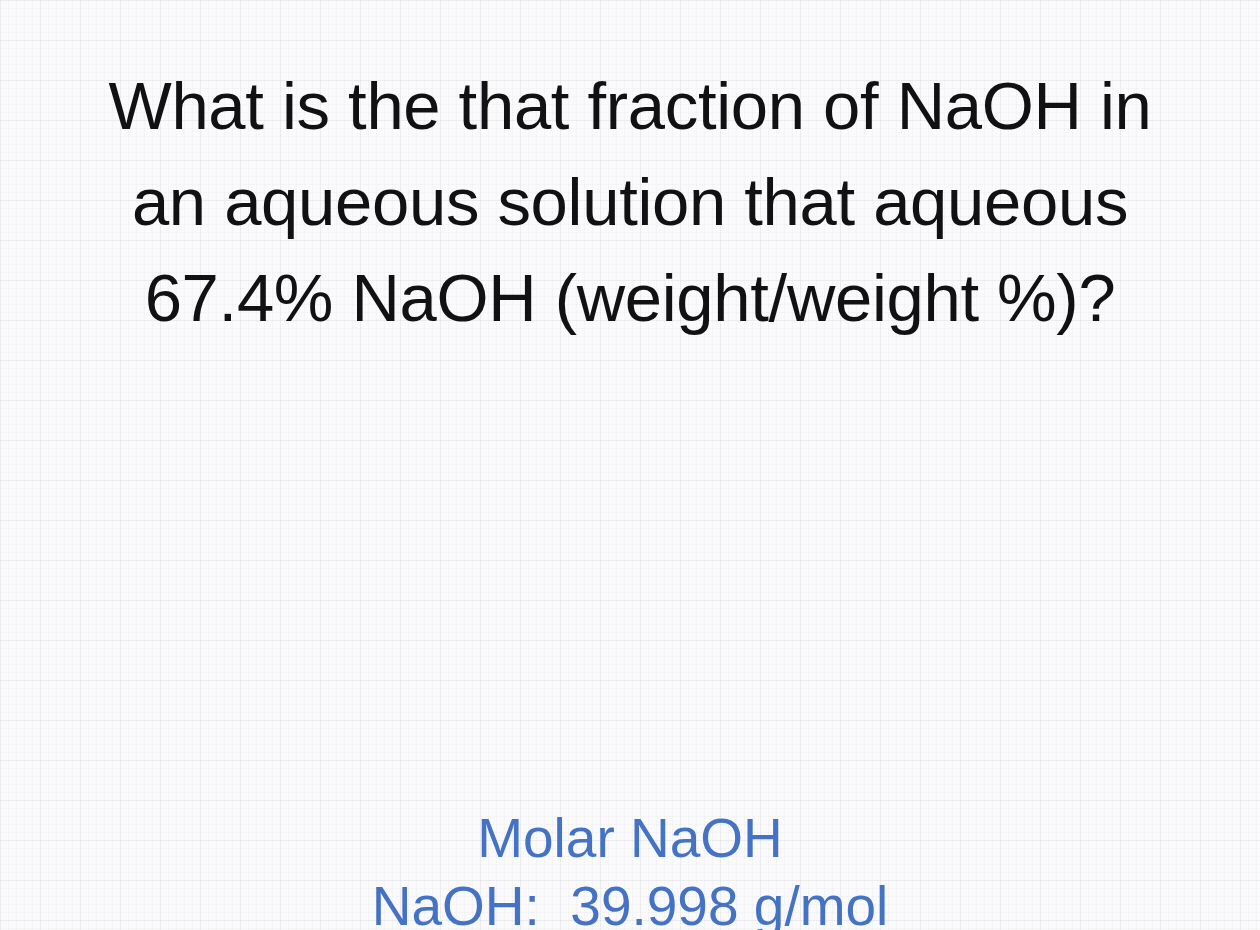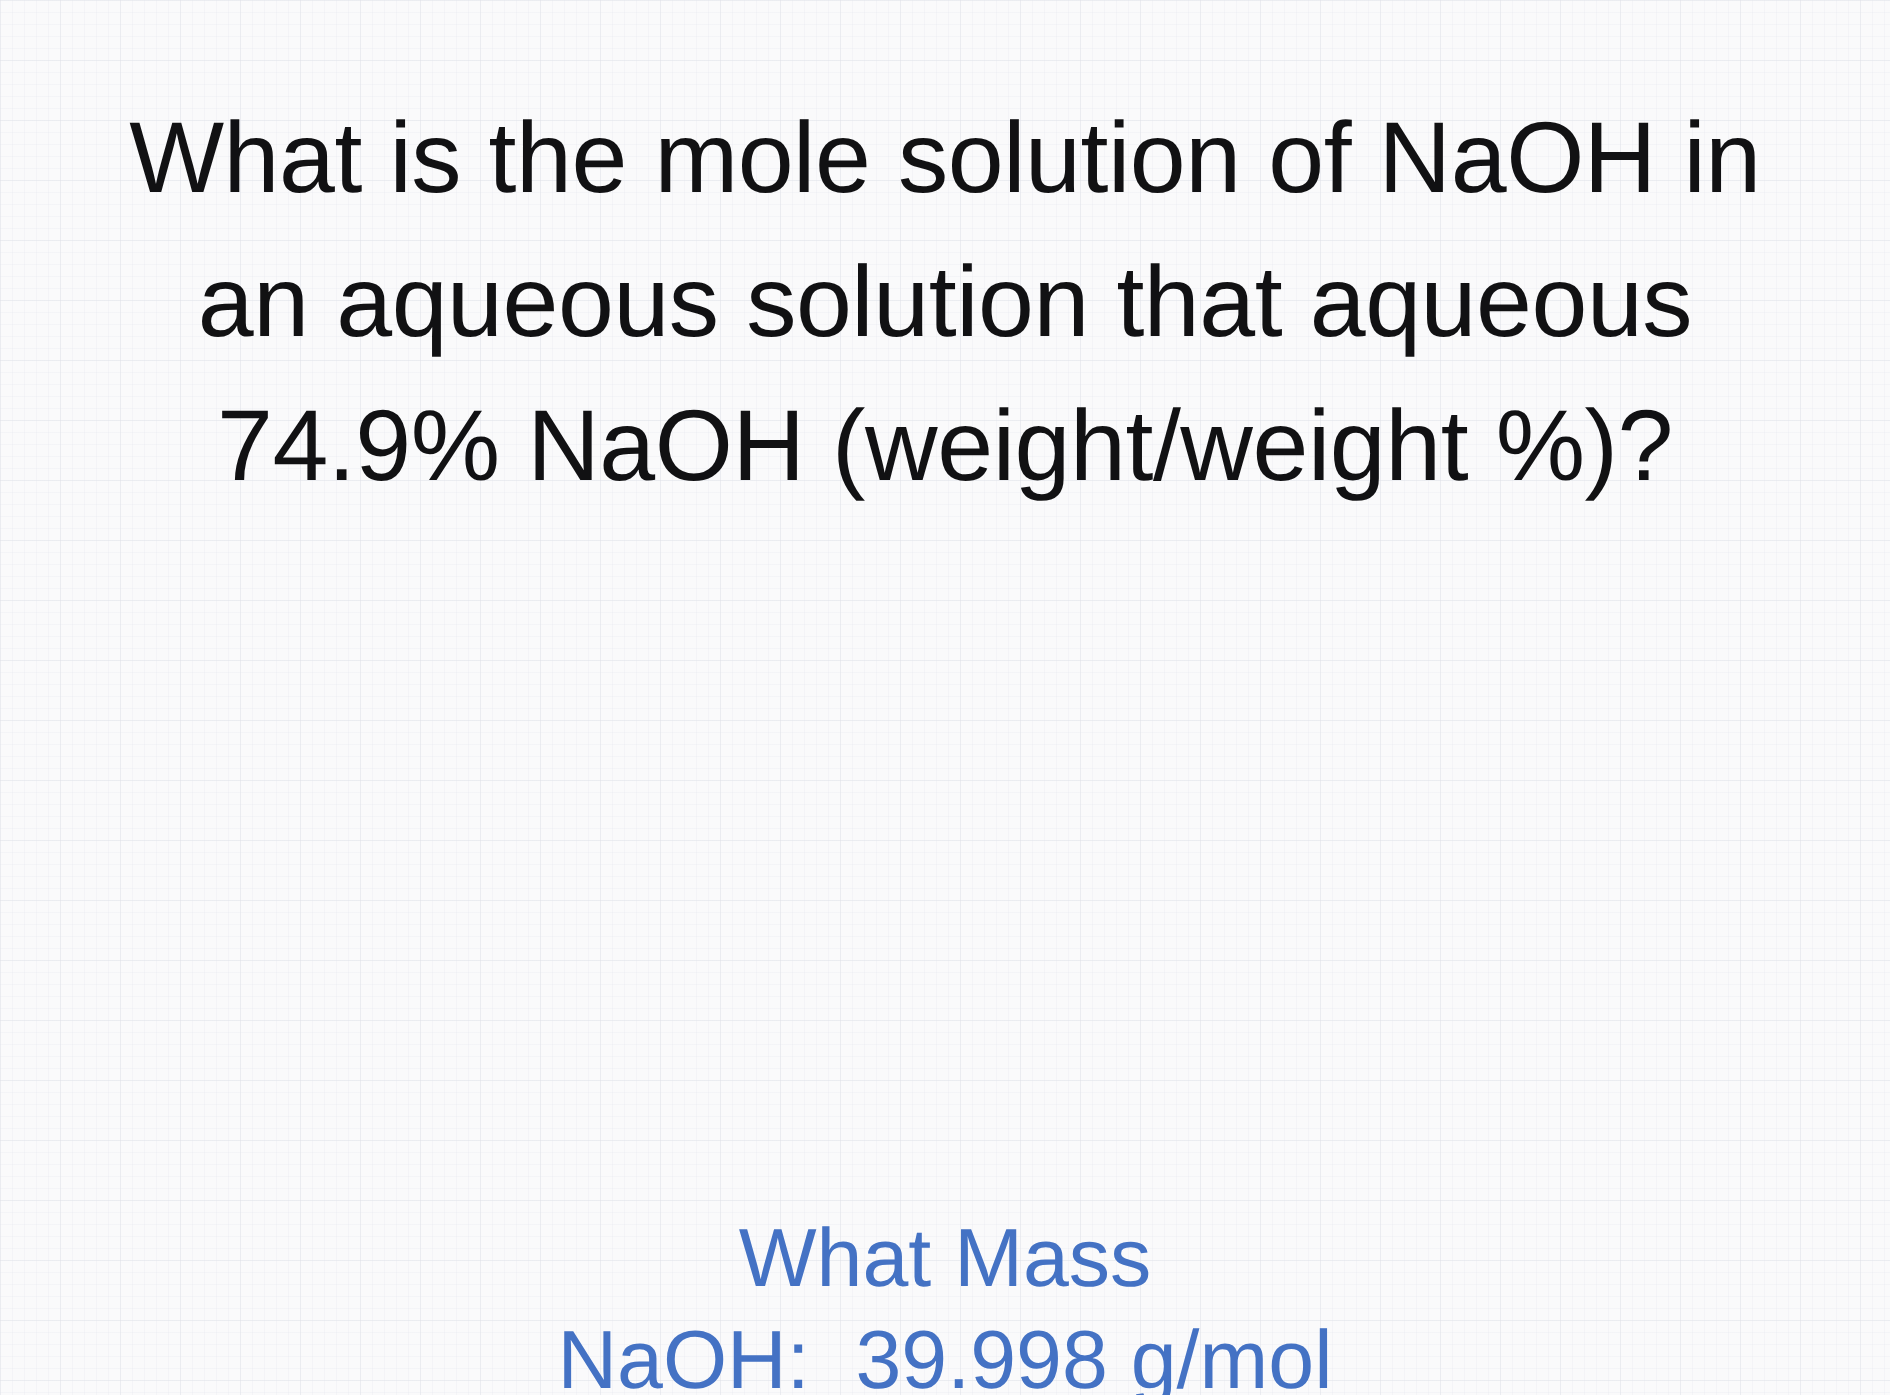--- a/index.html
+++ b/index.html
@@ -72,24 +72,24 @@
     white-space: nowrap;
   }
   .molar-block .mline { display: block; }
 </style>
 </head>
 <body>
 
 <div id="app">
 
   <div class="question">
-    <span class="qline">What is the mole solution of NaOH in</span>
+    <span class="qline">What is the that fraction of NaOH in</span>
     <span class="qline">an aqueous solution that aqueous</span>
-    <span class="qline">74.9% NaOH (weight/weight %)?</span>
+    <span class="qline">67.4% NaOH (weight/weight %)?</span>
   </div>
 
   <div class="molar-block">
-    <span class="mline">What Mass</span>
+    <span class="mline">Molar NaOH</span>
     <span class="mline"><span>NaOH:</span>&nbsp;&nbsp;<span>39.998</span>&nbsp;<span>g/mol</span></span>
 
   </div>
 
 </div>
 
 </body></html>

